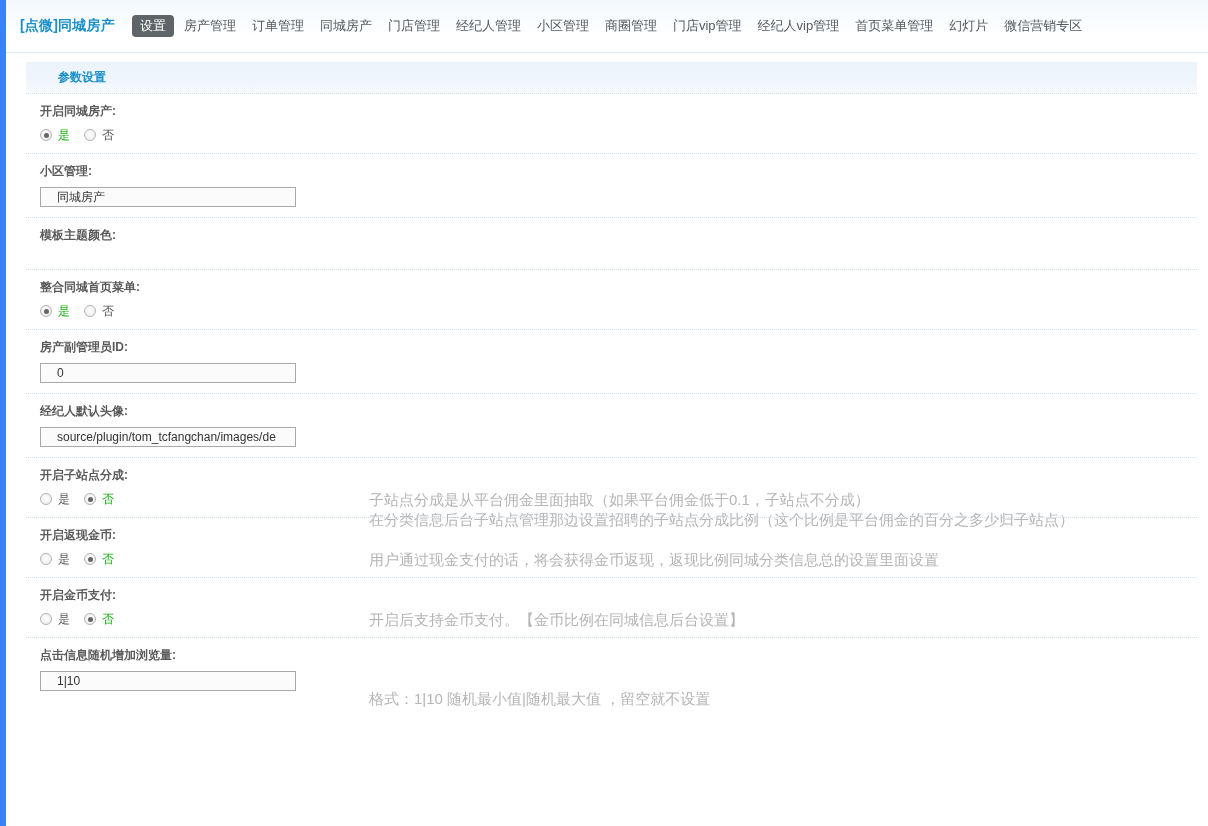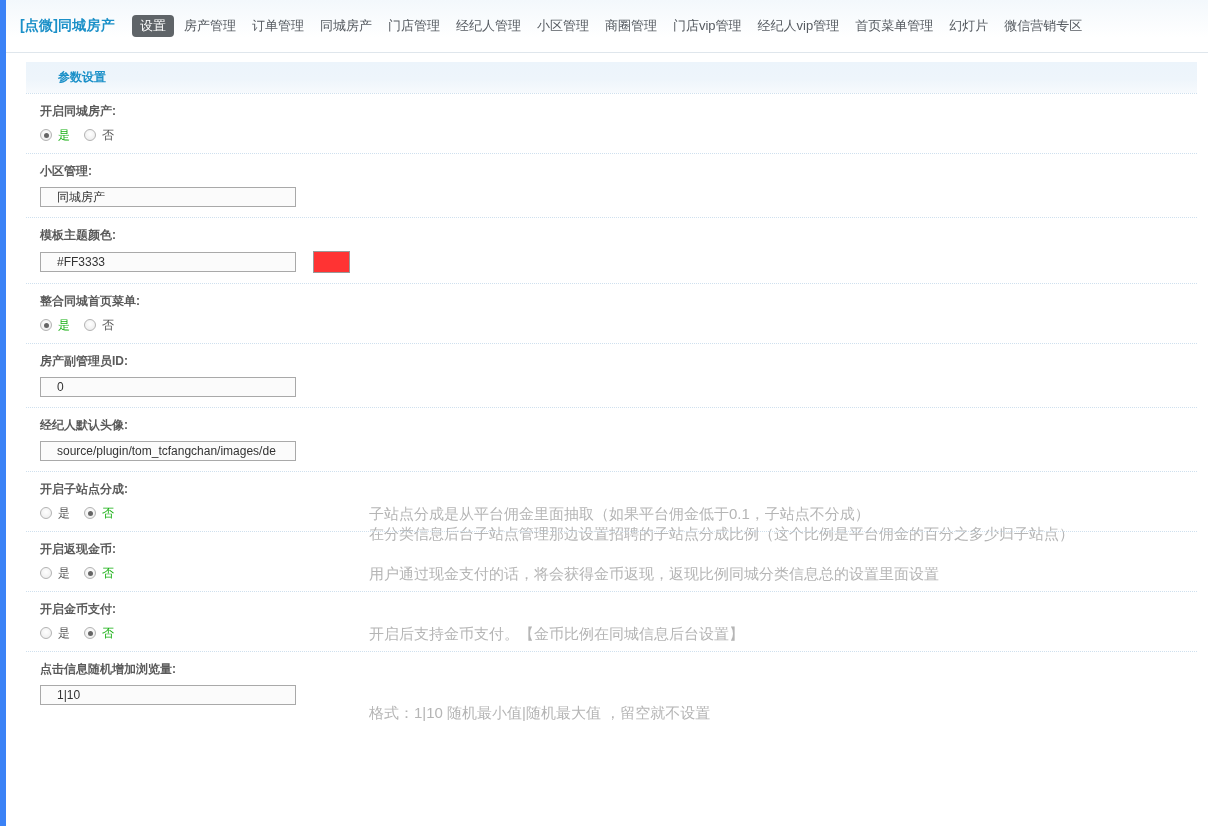--- a/index.html
+++ b/index.html
@@ -231,26 +231,20 @@
               </label>
             </div>
           </div>
         </div>
         <div class="row">
           <div class="row-label">小区管理:</div>
           <div class="row-body"><input type="text" class="txt" value="同城房产" style=""></div>
         </div>
         <div class="row">
           <div class="row-label">模板主题颜色:</div>
-          <div class="row-body">
-            <div class="color-row">
-              <input type="text" class="txt" value="#FF3333" style="">
-              <span class="color-swatch" style="background: rgb(255, 51, 51);"></span>
-            </div>
-          </div>
         </div>
         <div class="row">
           <div class="row-label">整合同城首页菜单:</div>
           <div class="row-body">
             <div class="radios">
               <label class="radio-wrap">
                 <span class="rb on"></span>
                 <span class="rb-label sel">是</span>
               </label>
               <label class="radio-wrap">

